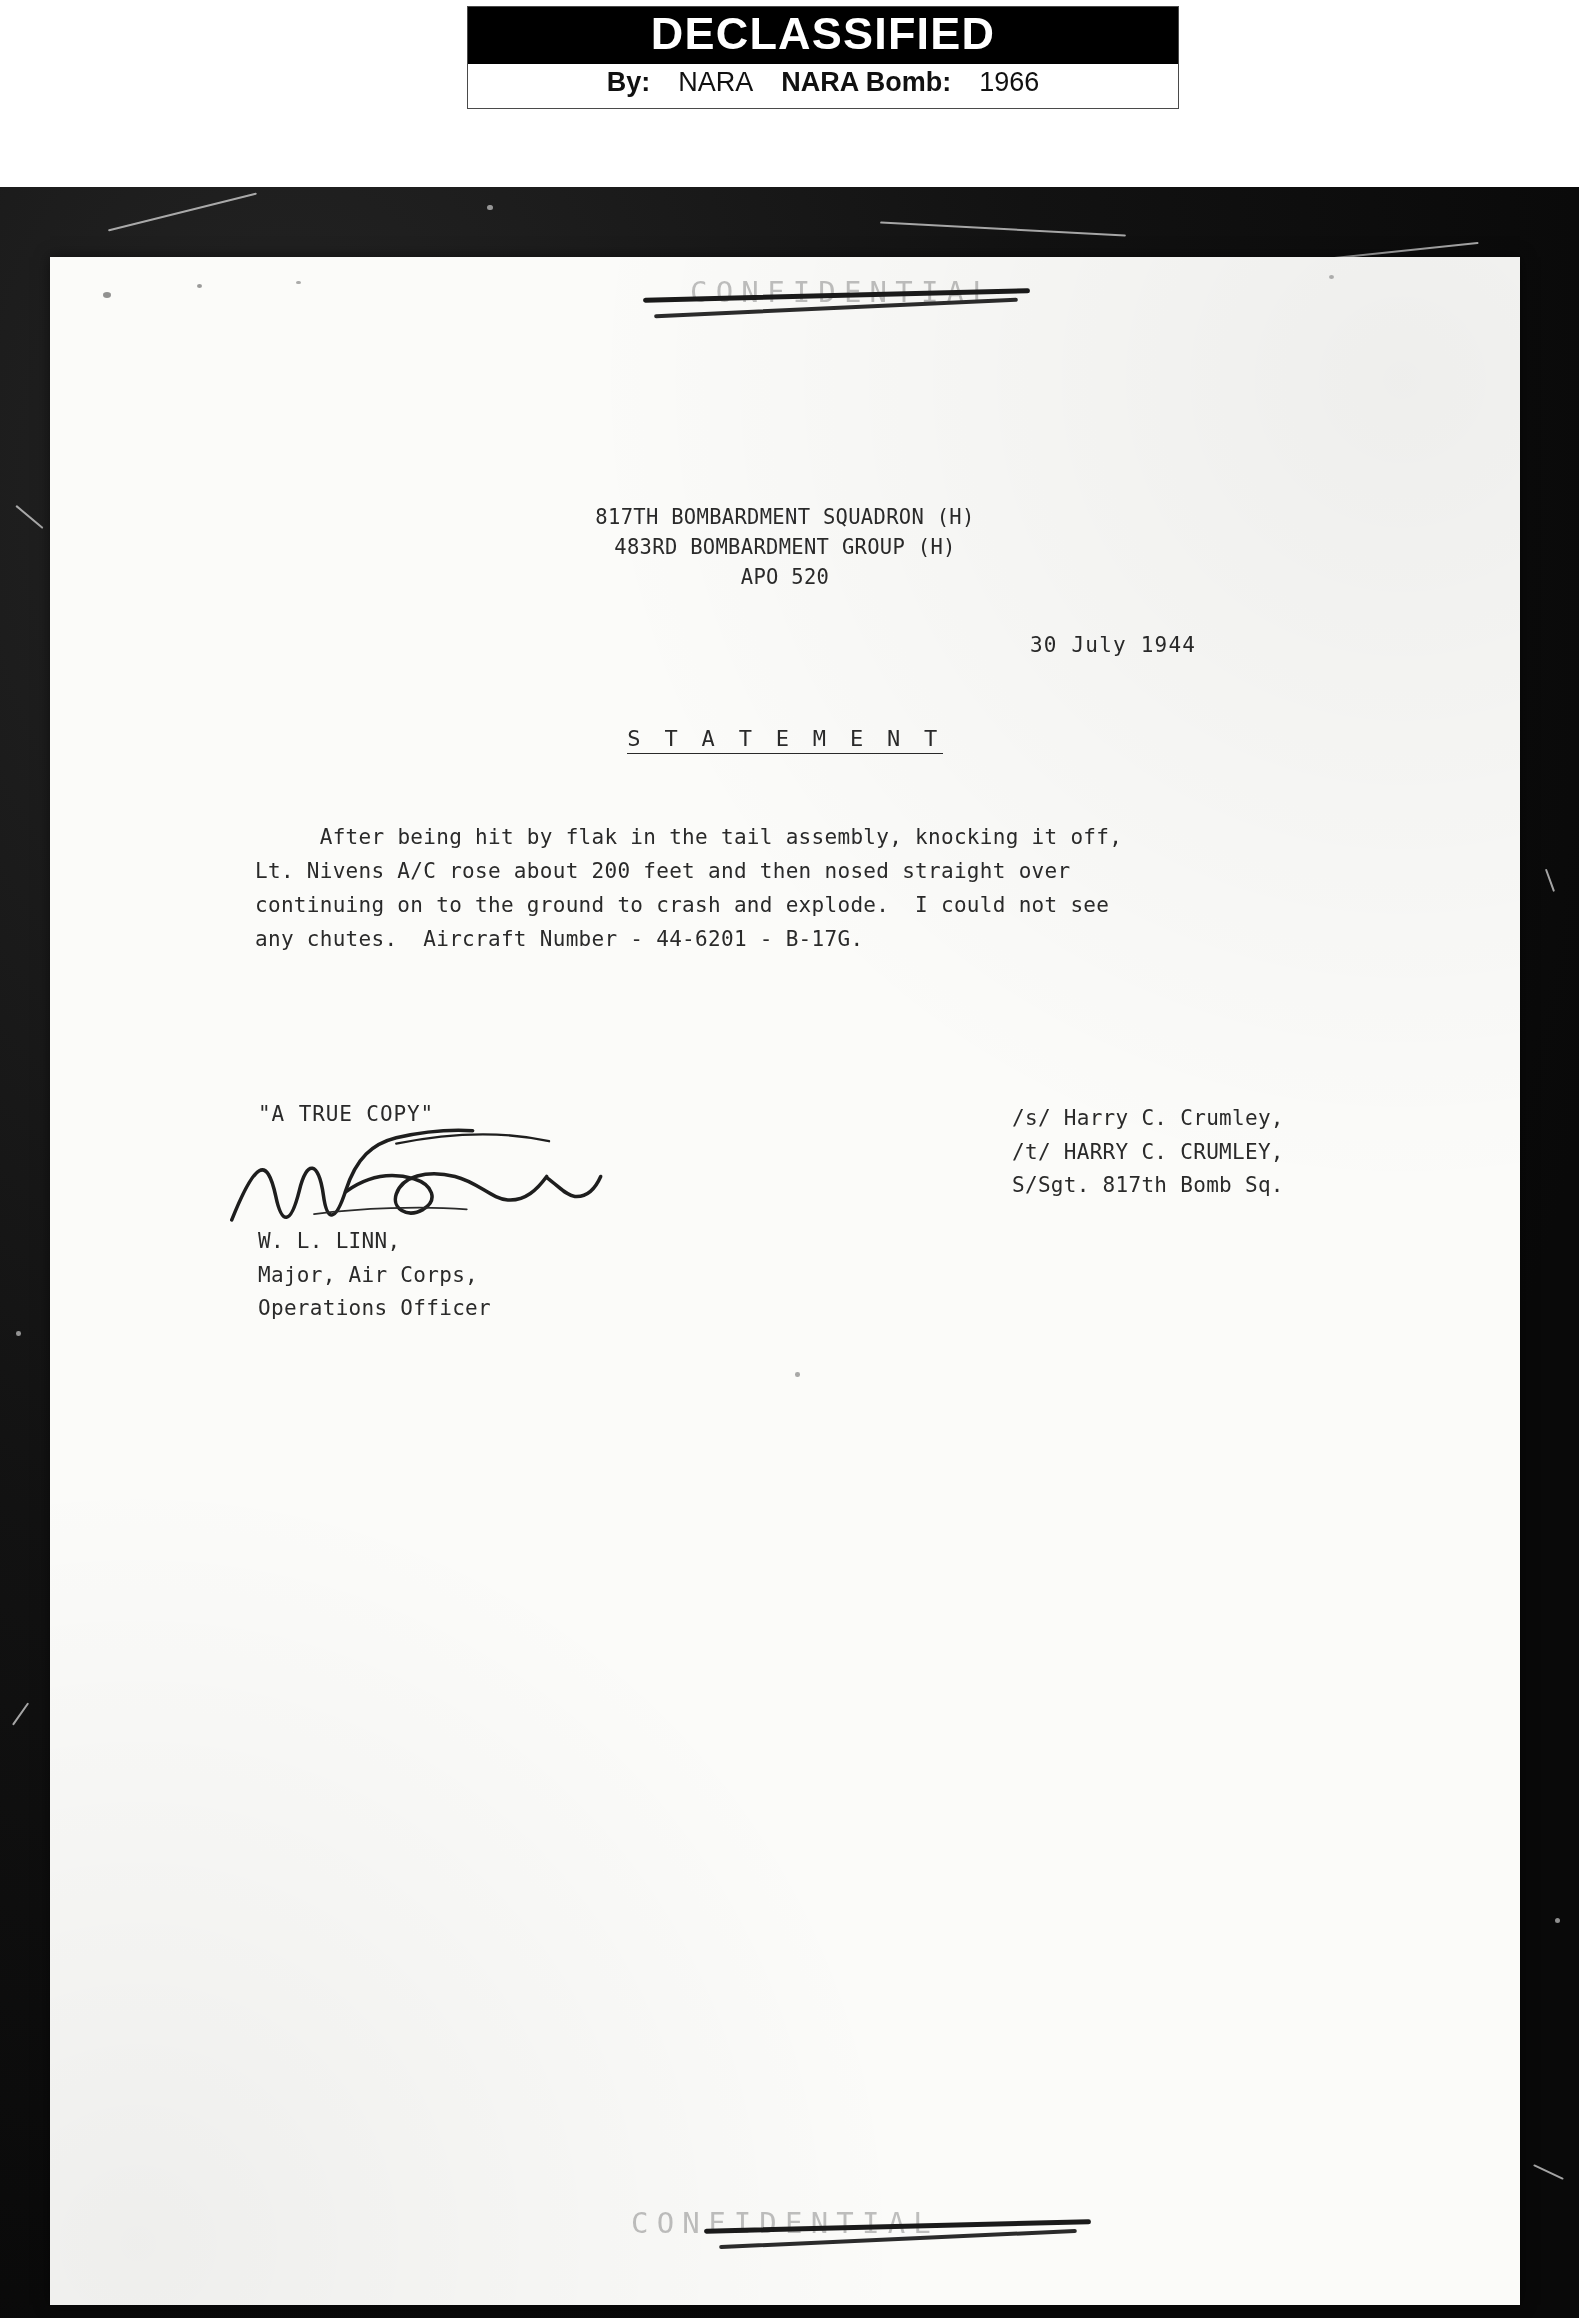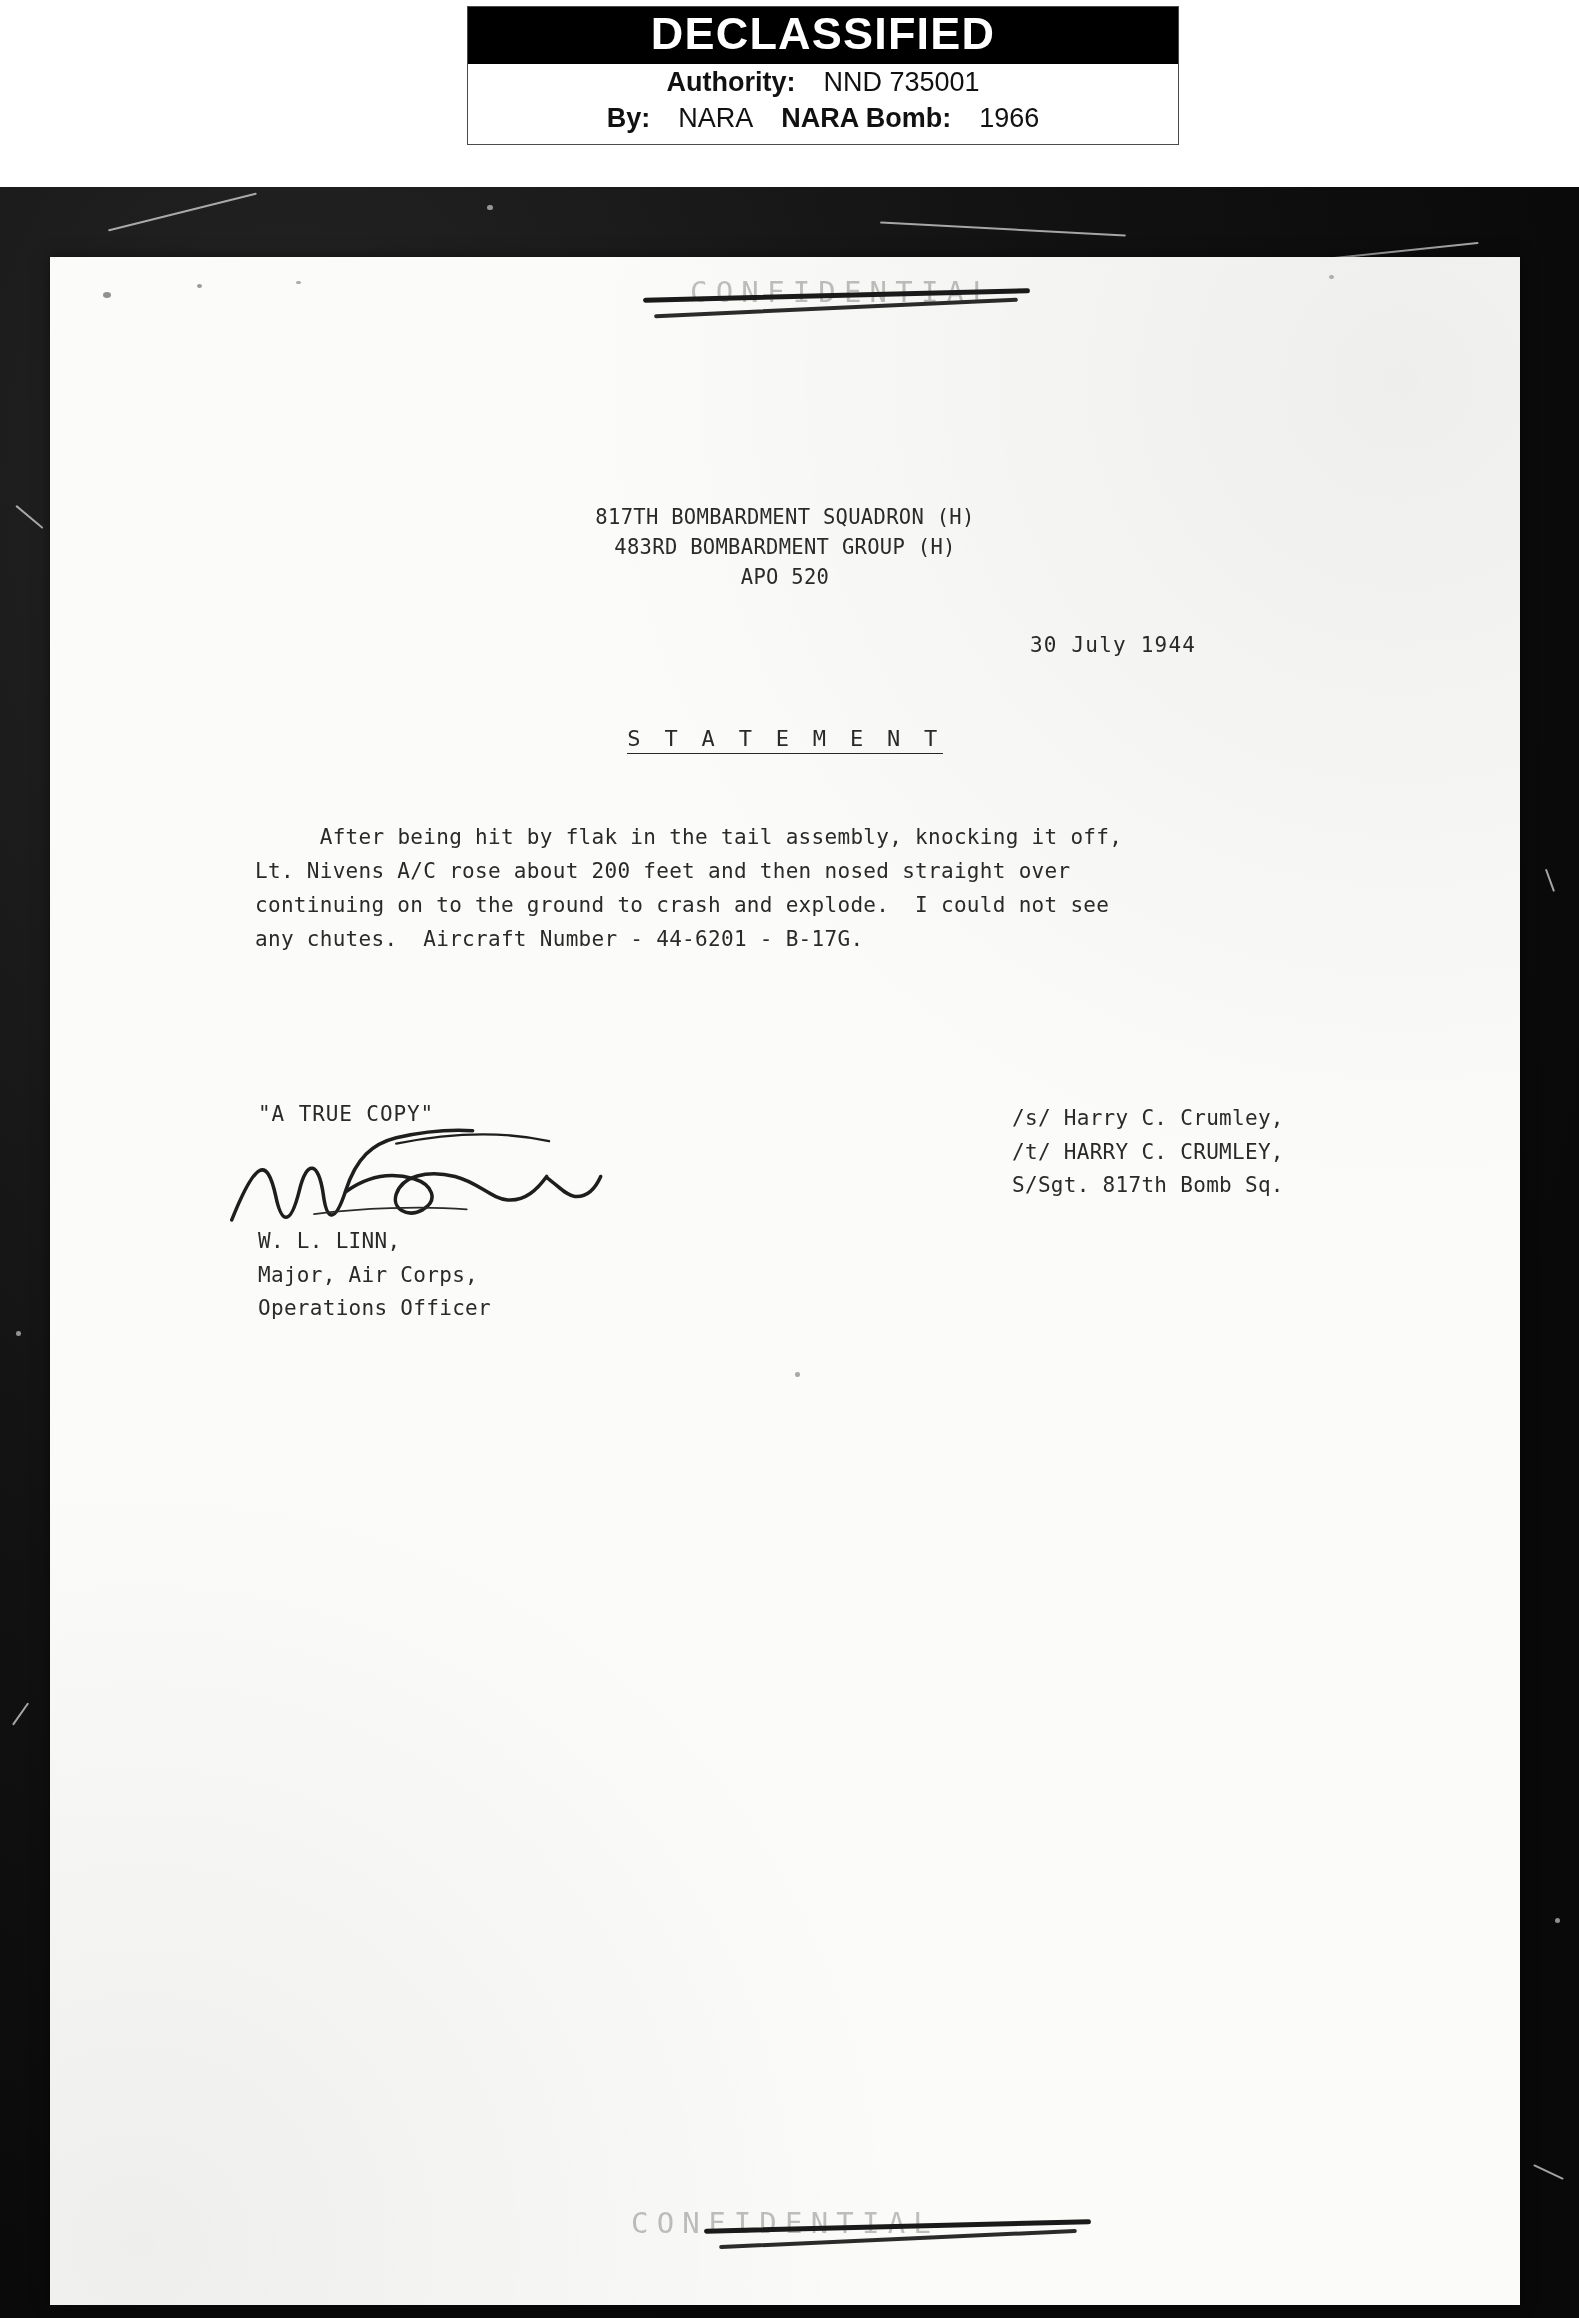--- a/index.html
+++ b/index.html
@@ -208,25 +208,20 @@
     left: 0;
     width: 100%;
     text-align: center;
   }
 </style>
 </head>
 <body>
 
 <div class="stamp-block">
   <div class="stamp-title">DECLASSIFIED</div>
-  <div class="stamp-line">
-    <span>Authority:</span>
-    <span class="gap"></span>
-    <span class="val">NND 735001</span>
-  </div>
   <div class="stamp-line">
     <span>By:</span>
     <span class="gap"></span>
     <span class="val">NARA</span>
     <span class="gap"></span>
     <span>NARA Bomb:</span>
     <span class="gap"></span>
     <span class="val">1966</span>
   </div>
 </div>

